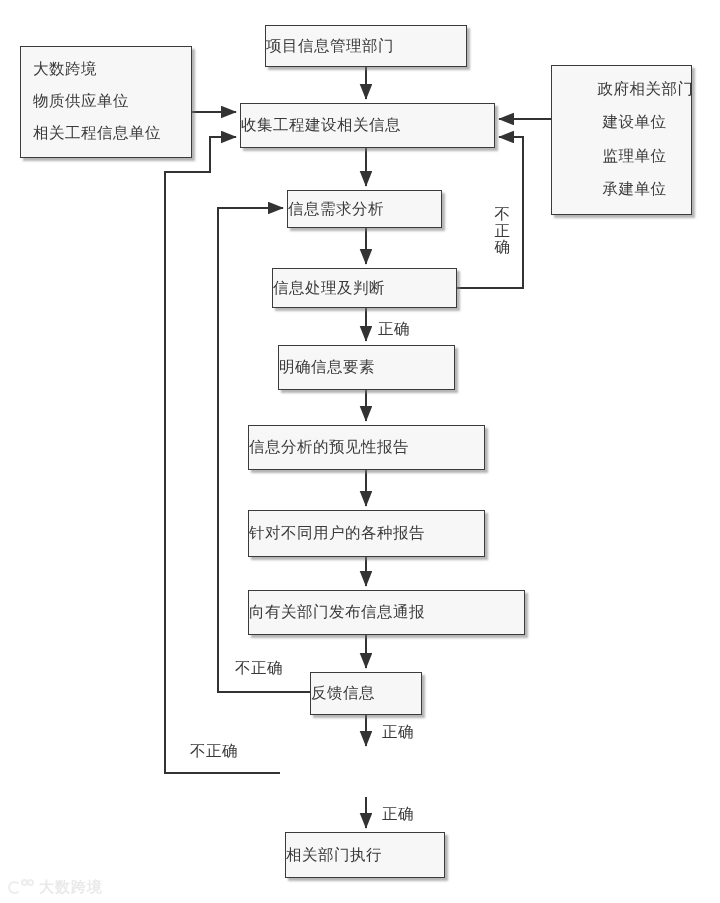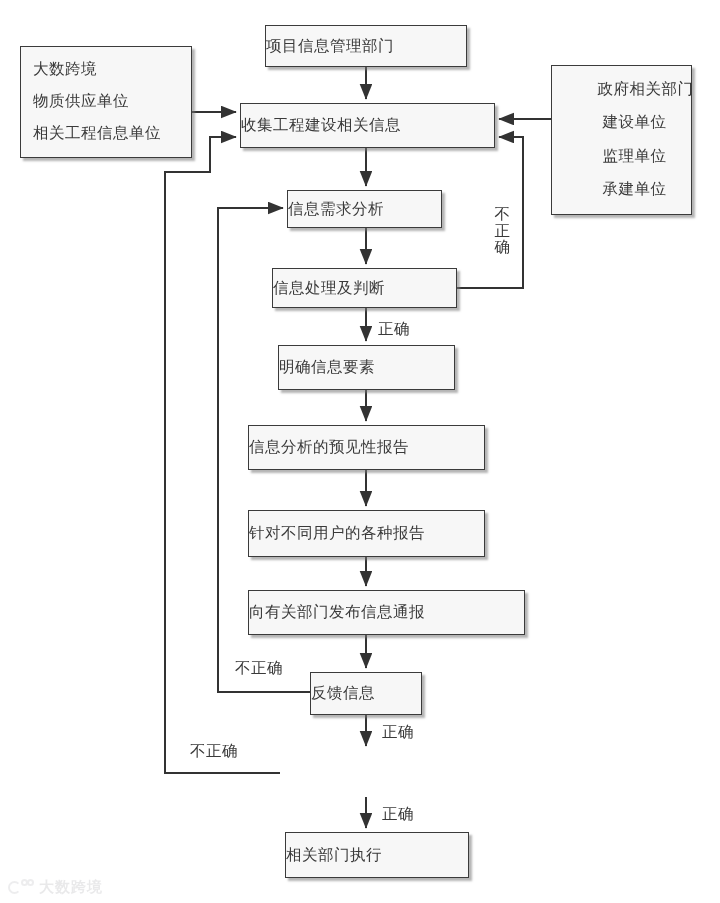--- a/index.html
+++ b/index.html
@@ -177,21 +177,21 @@
 
   <div class="node" style="left:248px; top:590px; width:277px; height:45px;">
     <span class="ln">向有关部门发布信息通报</span>
   </div>
 
   <div class="node" style="left:310px; top:672px; width:112px; height:43px;">
     <span class="ln">反馈信息</span>
   </div>
 
 
-  <div class="node" style="left:285px; top:832px; width:184px; height:46px;">
+  <div class="node" style="left:285px; top:832px; width:160px; height:46px;">
     <span class="ln">相关部门执行</span>
   </div>
 
   <div class="edge-label vert" style="left:494px; top:206px;">不正确</div>
 
   <div class="edge-label" style="left:378px; top:319px;">正确</div>
 
   <div class="edge-label" style="left:235px; top:658px;">不正确</div>
 
   <div class="edge-label" style="left:382px; top:722px;">正确</div>

